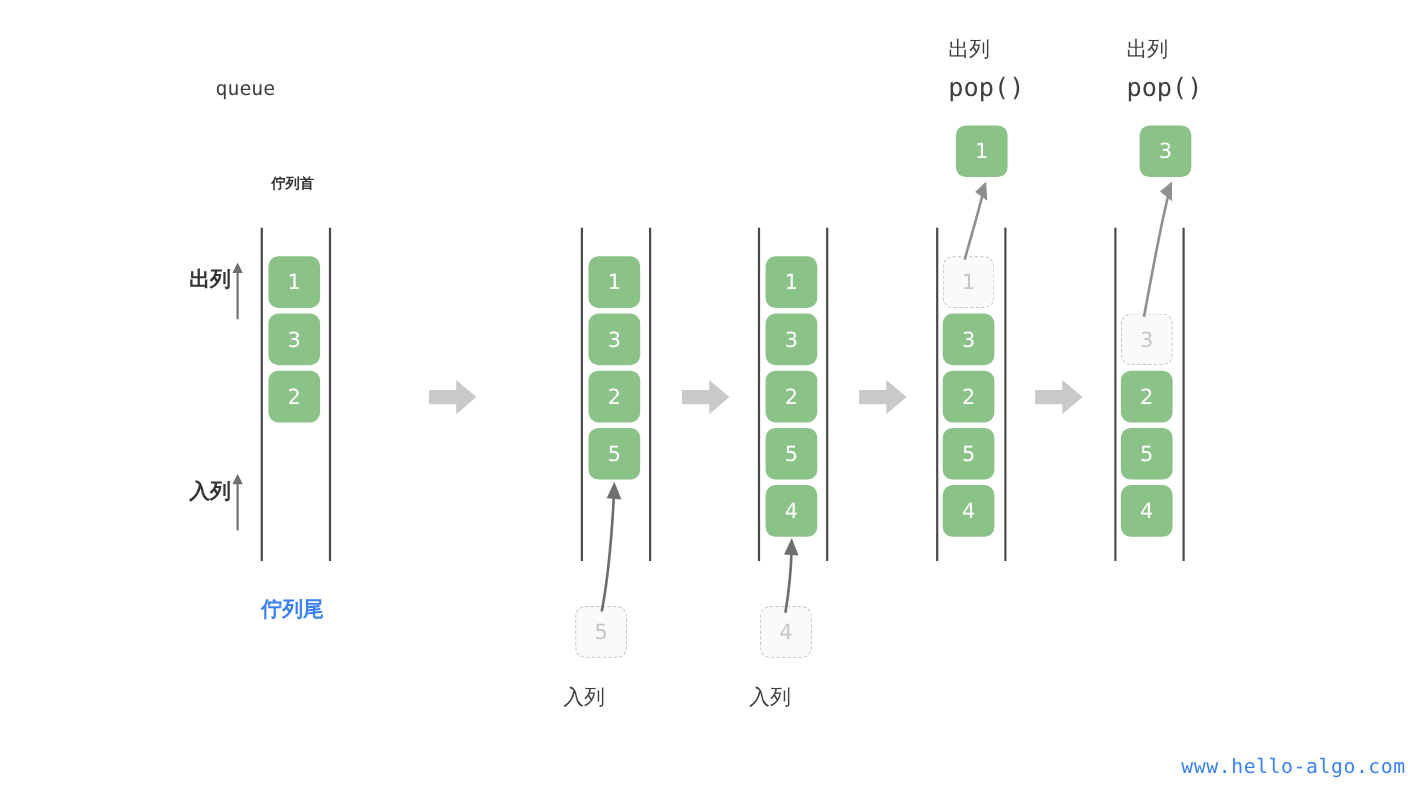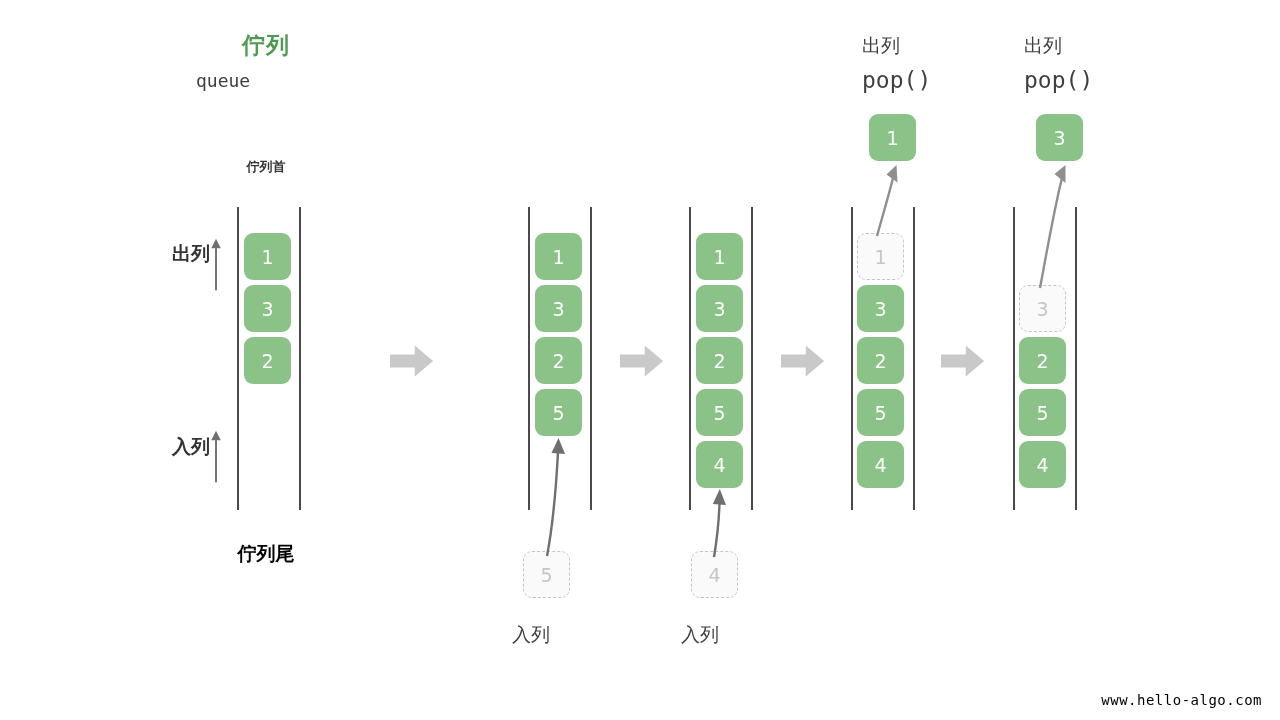--- a/index.html
+++ b/index.html
@@ -59,21 +59,21 @@
     color: #333333;
   }
   .cap-tail {
     position: absolute;
     left: 196px;
     top: 541px;
     width: 140px;
     text-align: center;
     font-size: 19px;
     font-weight: 700;
-    color: #000000;
+    color: #3b82f6;
   }
 
   
   .side-label {
     position: absolute;
     width: 62px;
     text-align: right;
     font-size: 19px;
     font-weight: 700;
     color: #333333;
@@ -133,36 +133,35 @@
   .stage-cap .code {
     font-family: "DejaVu Sans Mono", "Liberation Mono", monospace;
     font-size: 23px;
     letter-spacing: 0px;
   }
   .stage-cap .code .num { color: #4e9a51; font-weight: 700; }
 
   
   .watermark {
     position: absolute;
-    right: 18px;
+    right: 2px;
     bottom: 12px;
     font-family: "DejaVu Sans Mono", "Liberation Mono", monospace;
-    font-size: 14px;
-    color: #000000;
+    font-size: 18px;
+    color: #3b82f6;
     letter-spacing: 0.5px;
   }
 
   svg { display: block; overflow: visible; }
 </style>
 </head>
 <body>
 
 <div class="stage">
 
-  <div class="title-cn">佇列</div>
   <div class="title-en">queue</div>
 
   <div class="cap-head">佇列首</div>
   <div class="cap-tail">佇列尾</div>
 
   <div class="side-label side-dequeue">出列</div>
   <svg class="thin-arrow" style="left:209px; top:233px;" width="16" height="62" viewBox="0 0 16 62">
     <line x1="8" y1="61" x2="8" y2="10" stroke="#6f6f6f" stroke-width="2.2"></line>
     <path d="M8 2 L13.4 13 L2.6 13 Z" fill="#6f6f6f"></path>
   </svg>

